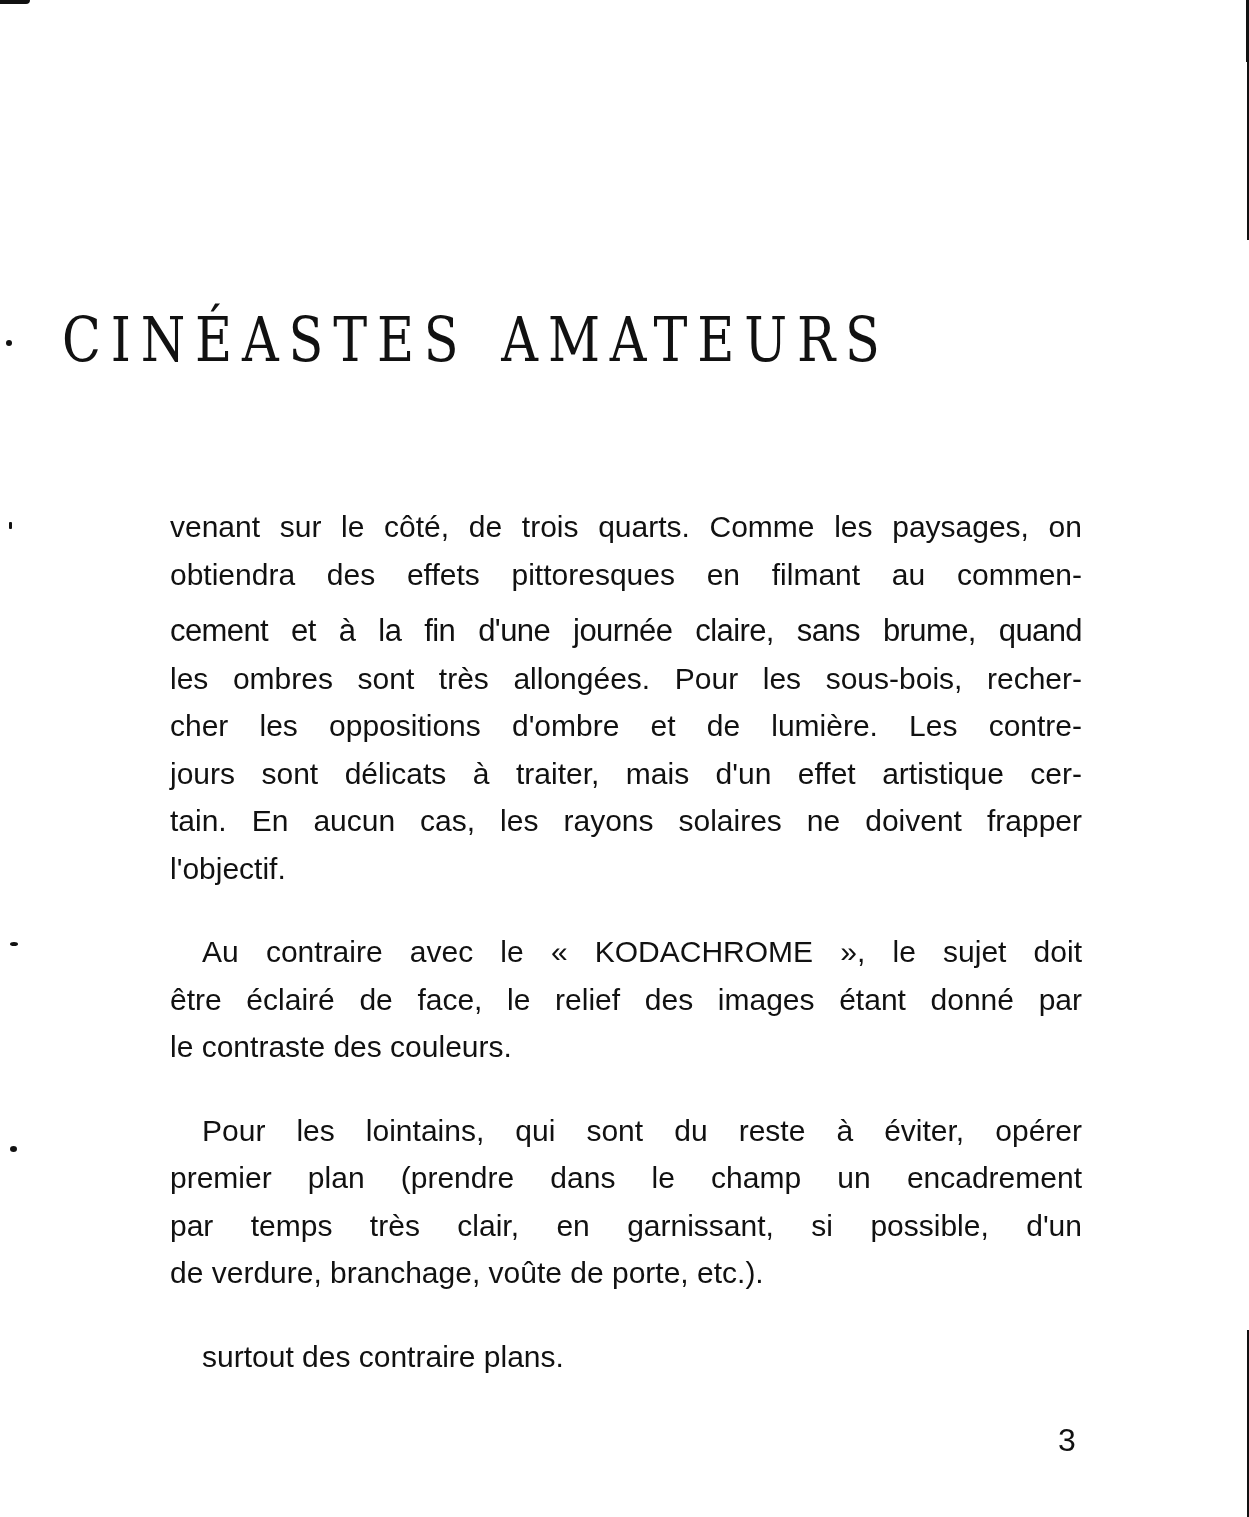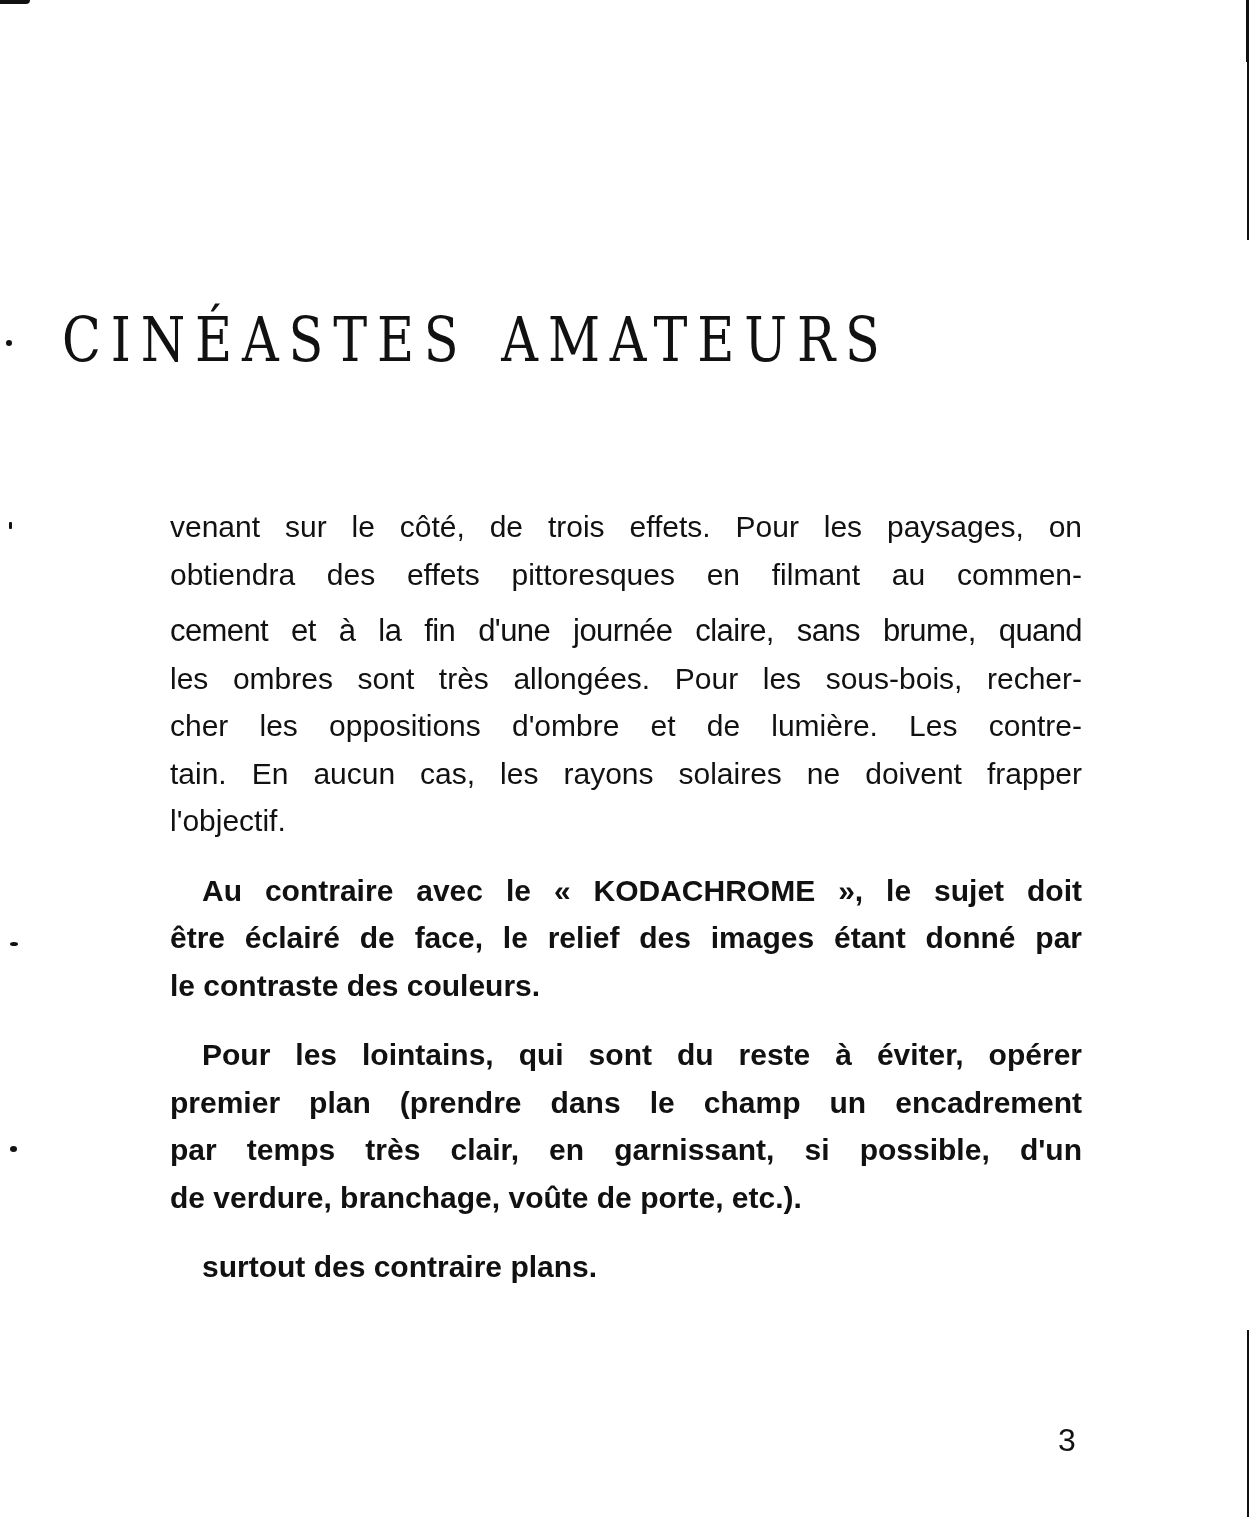--- a/index.html
+++ b/index.html
@@ -87,22 +87,21 @@
     .body-text p .line {
       display: block;
       text-align: justify;
       text-align-last: justify;
       white-space: nowrap;
     }
     .body-text p .line.last {
       text-align-last: left;
     }
     .body-text p + p {
-      margin-top: 22px;
-      font-weight: bold;
+      margin-top: 36px;
     }
     .body-text p.indent .line:first-child {
       padding-left: 32px;
     }
     .condensed {
       letter-spacing: -0.6px;
       font-size: 31px;
       margin-top: 9px;
     }
 
@@ -129,25 +128,26 @@
   <div class="speck" style="left:9px; top:522px; width:3px; height:7px; border-radius:1px;"></div>
   <div class="speck" style="left:10px; top:942px; width:8px; height:4px;"></div>
   <div class="speck" style="left:10px; top:1146px; width:7px; height:6px;"></div>
 
   <div class="running-head">
     <span>CINÉASTES</span><span class="word-gap"></span><span>AMATEURS</span>
   </div>
 
   <div class="body-text">
     <p>
-      <span class="line">venant sur le côté, de trois effets. Pour les paysages, on</span>
+      <span class="line">venant sur le côté, de trois quarts. Comme les paysages, on</span>
       <span class="line">obtiendra des effets pittoresques en filmant au commen-</span>
       <span class="line condensed">cement et à la fin d'une journée claire, sans brume, quand</span>
       <span class="line">les ombres sont très allongées. Pour les sous-bois, recher-</span>
       <span class="line">cher les oppositions d'ombre et de lumière. Les contre-</span>
+      <span class="line">jours sont délicats à traiter, mais d'un effet artistique cer-</span>
       <span class="line">tain. En aucun cas, les rayons solaires ne doivent frapper</span>
       <span class="line last">l'objectif.</span>
     </p>
     <p class="indent">
       <span class="line">Au contraire avec le « KODACHROME », le sujet doit</span>
       <span class="line">être éclairé de face, le relief des images étant donné par</span>
       <span class="line last">le contraste des couleurs.</span>
     </p>
     <p class="indent">
       <span class="line">Pour les lointains, qui sont du reste à éviter, opérer</span>

